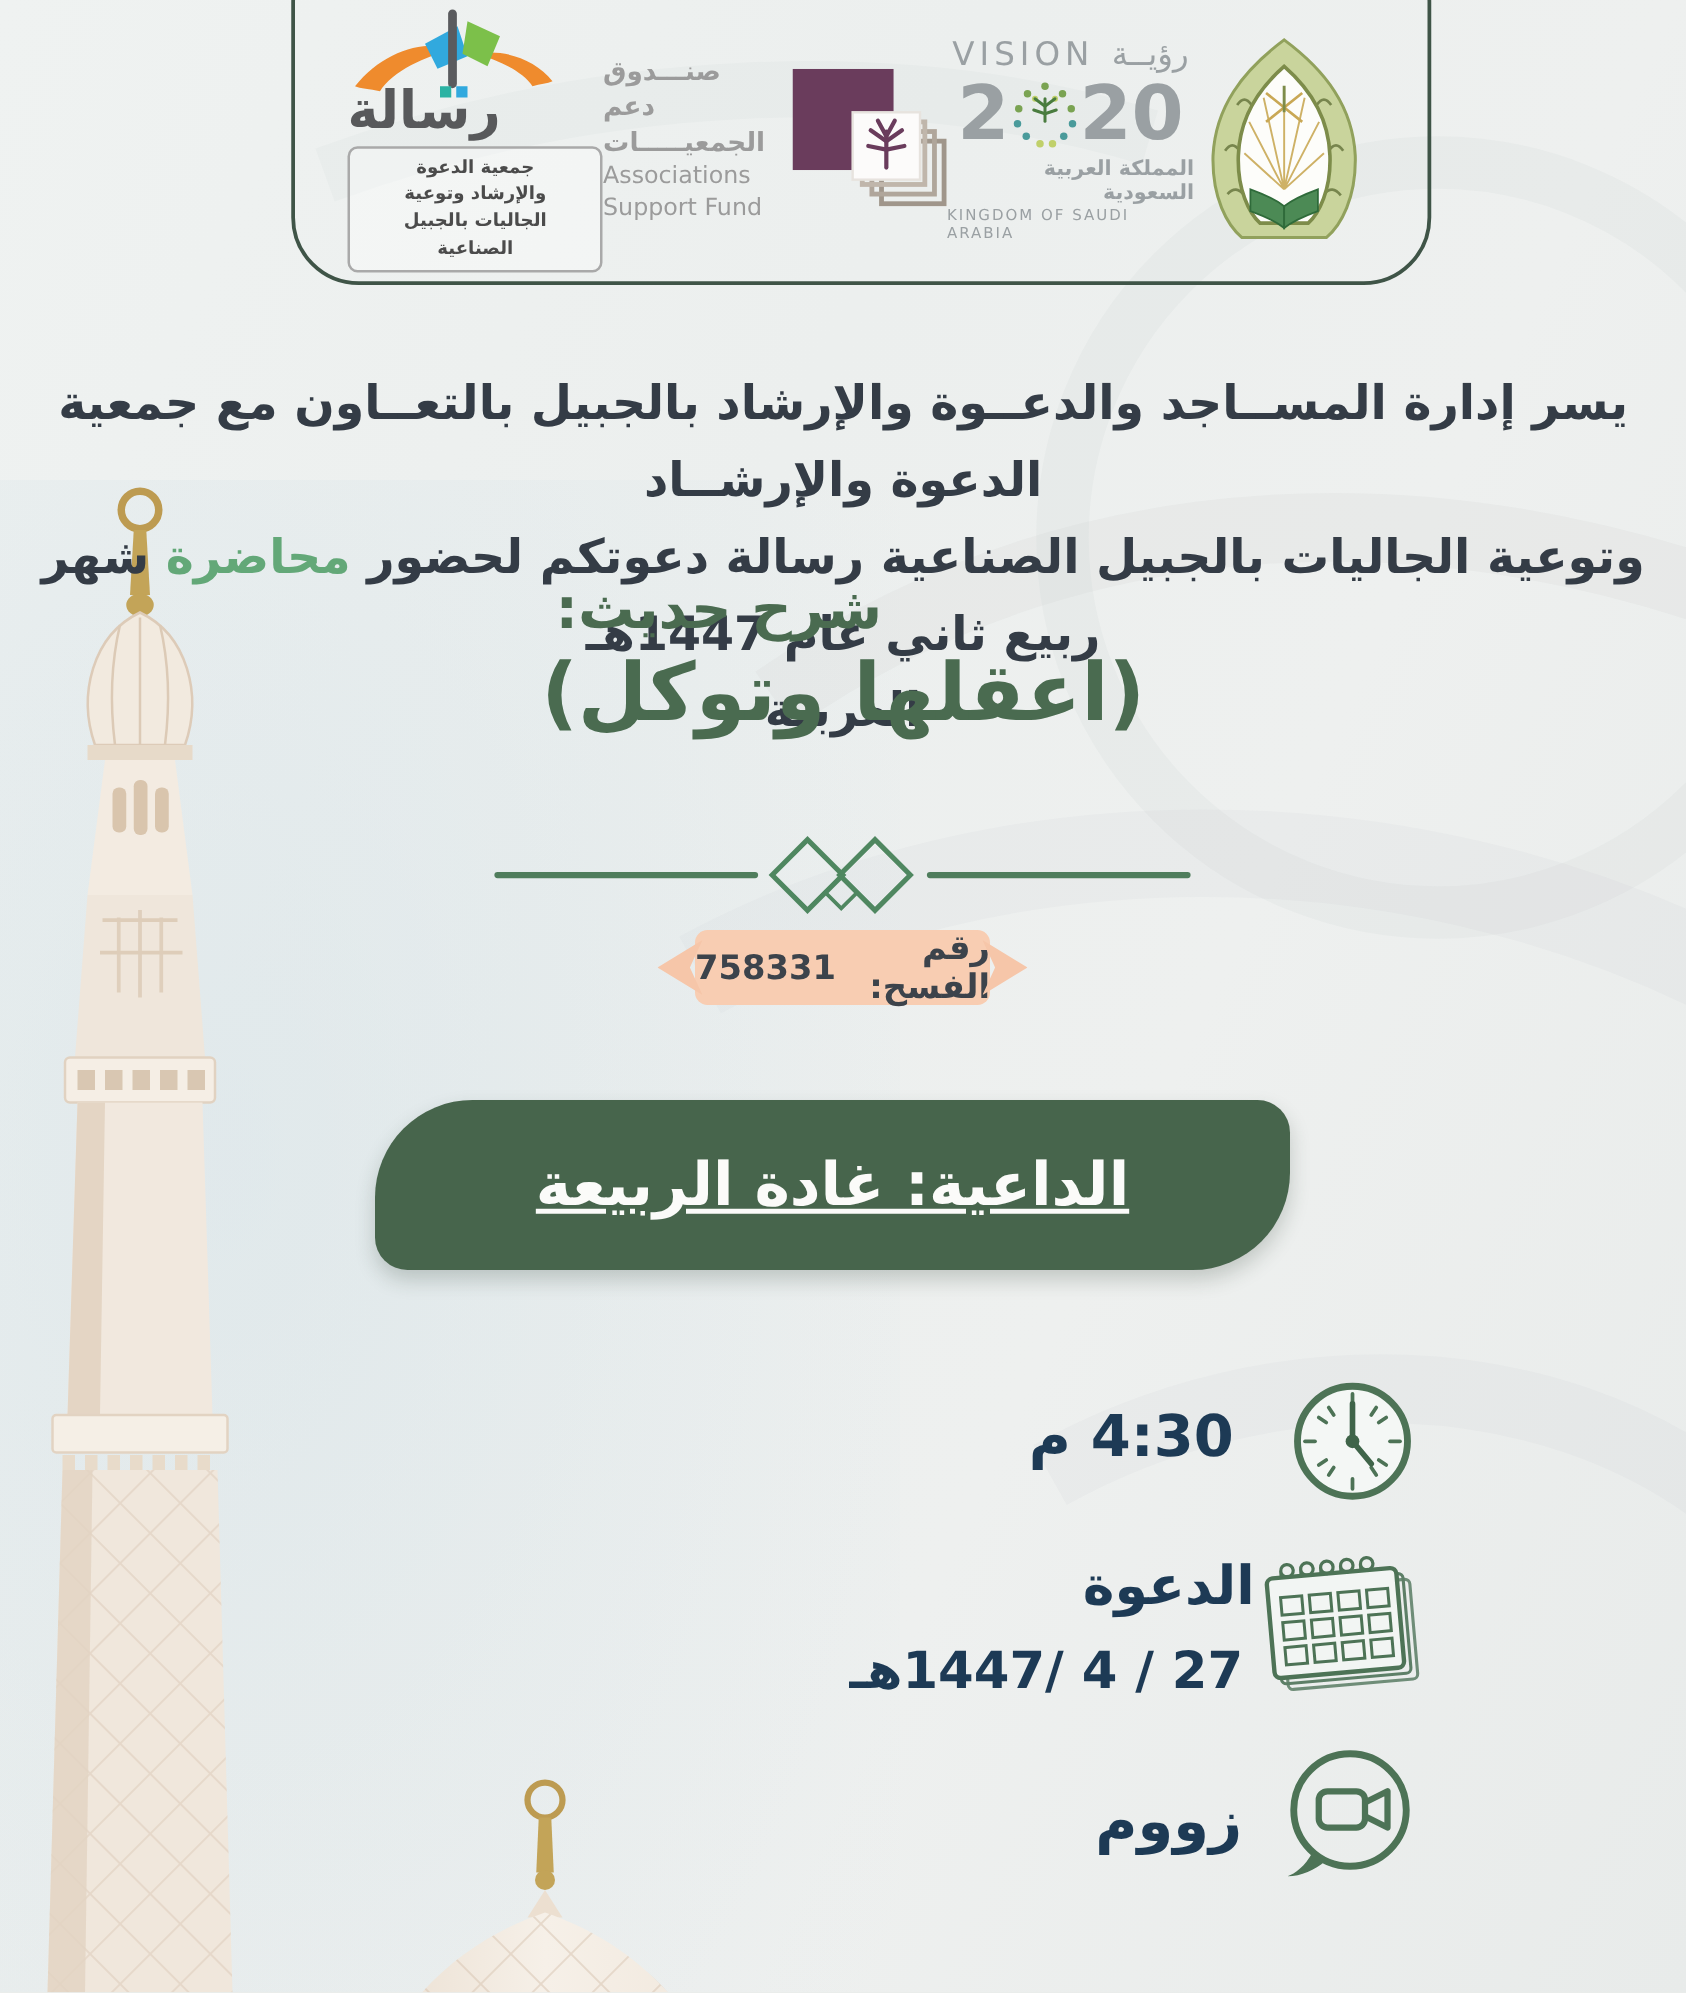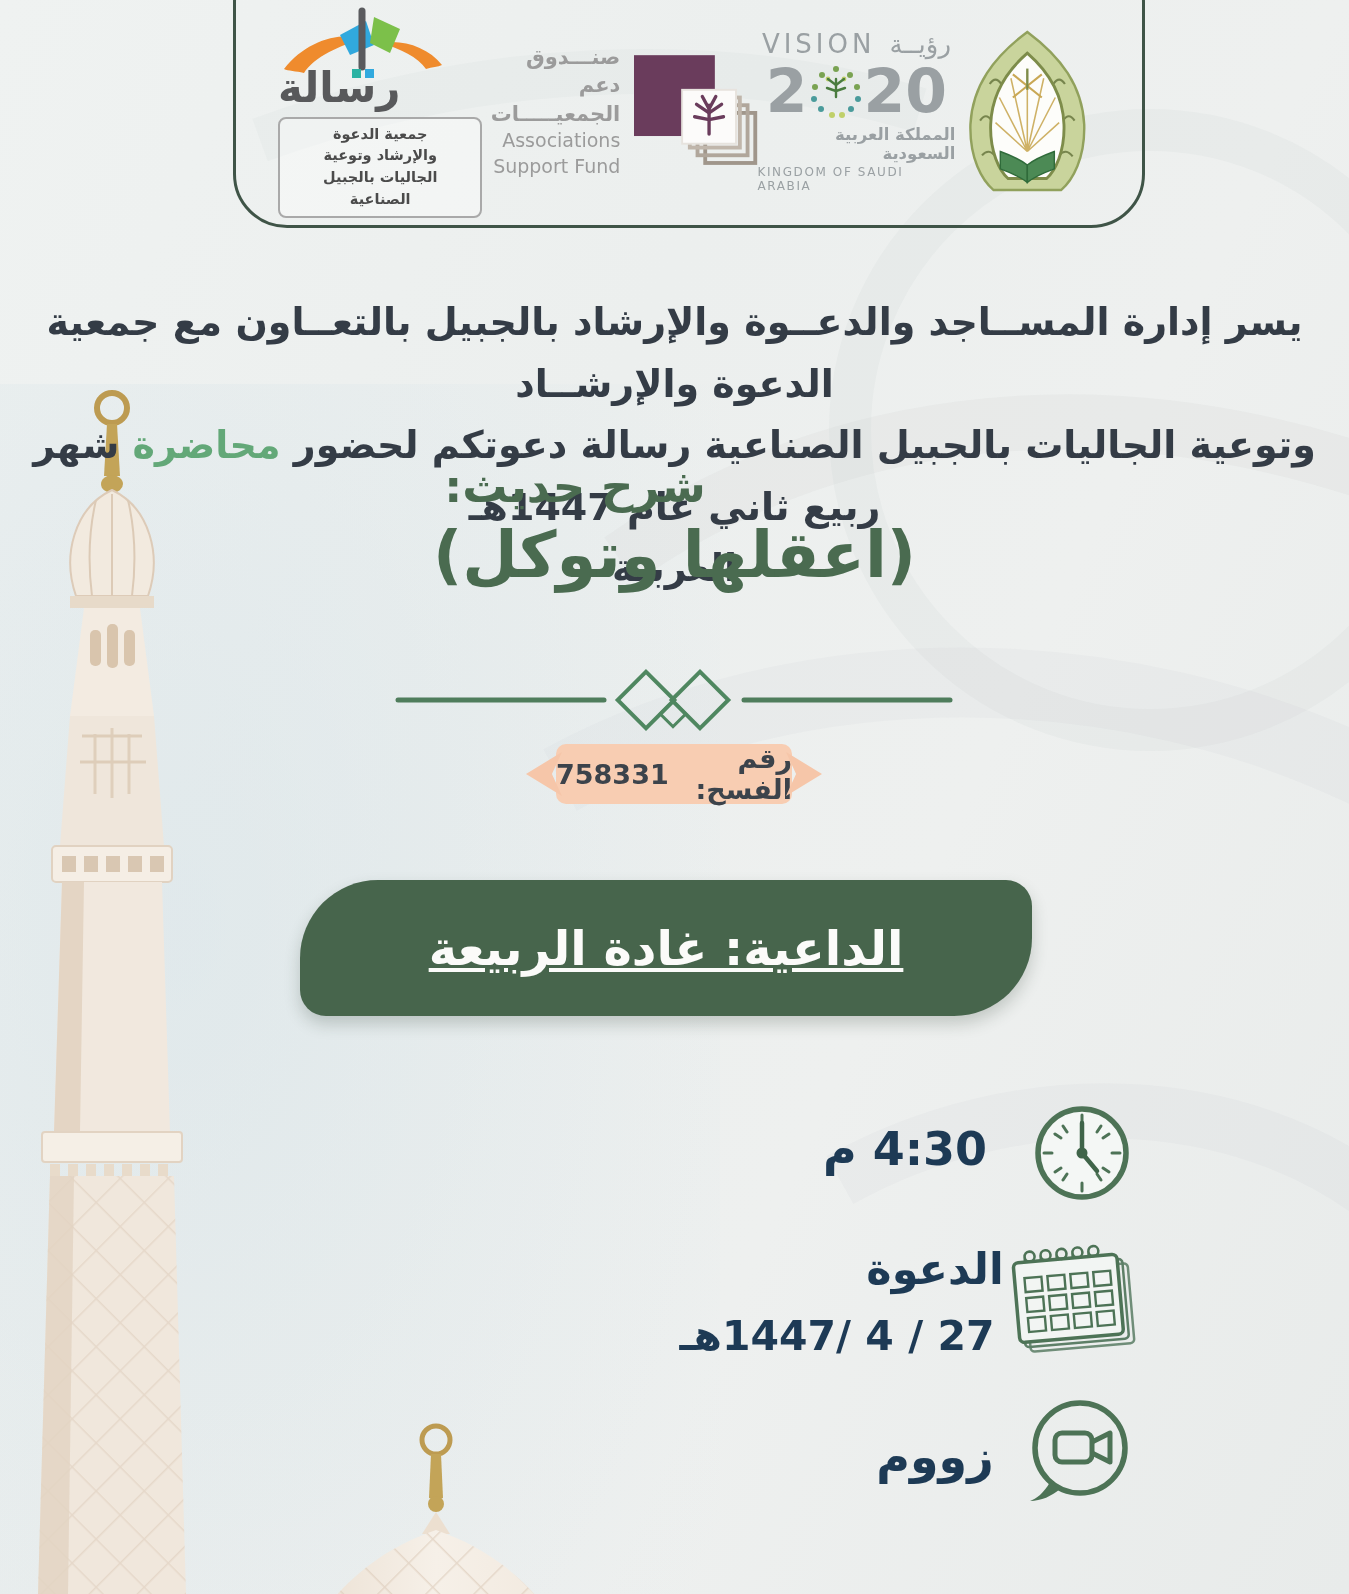--- a/index.html
+++ b/index.html
@@ -18,21 +18,21 @@
     display:flex;align-items:center;justify-content:space-between;
     padding:54px 42px 8px 42px;box-sizing:border-box;direction:ltr;
   }
   .logo-rasala{display:flex;flex-direction:column;align-items:flex-start;width:212px;}
   .rasala-word{font-size:42px;font-weight:bold;color:#58595b;margin-top:-30px;line-height:1;}
   .rasala-caption{
     margin-top:8px;border:2px solid #a9a9a9;border-radius:8px;padding:5px 28px;
     font-size:14.5px;font-weight:bold;color:#4b4b4b;text-align:center;line-height:1.5;direction:rtl;background:rgba(255,255,255,.35);
   }
   .logo-fund{display:flex;align-items:center;gap:14px;}
-  .fund-text{text-align:right;color:#9b9b9b;line-height:1.35;}
+  .fund-text{text-align:left;color:#9b9b9b;line-height:1.35;}
   .fund-text .ar{font-size:21px;font-weight:bold;direction:rtl;}
   .fund-text .en{font-size:19px;}
   .logo-vision{display:flex;flex-direction:column;align-items:center;color:#9aa0a3;}
   .vision-row1{display:flex;gap:14px;align-items:flex-start;font-size:26px;}
   .vision-row1 .en{letter-spacing:4px;}
   .vision-year{display:flex;align-items:center;font-size:60px;font-weight:bold;line-height:1;margin:2px 0 4px;}
   .vision-ksa-ar{font-size:16.5px;font-weight:bold;direction:rtl;}
   .vision-ksa-en{font-size:12px;letter-spacing:1.6px;margin-top:2px;}
 
   

